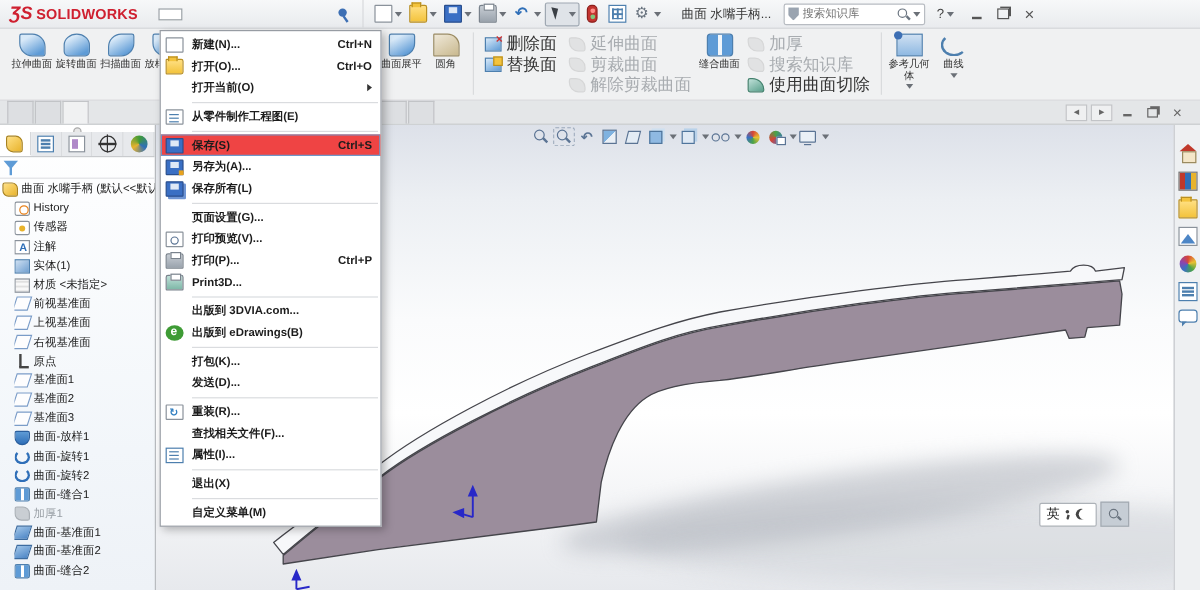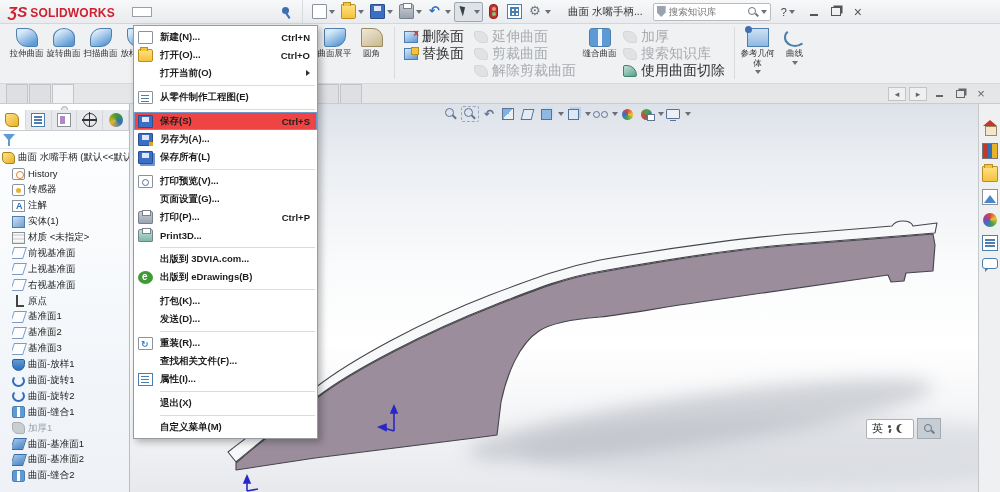--- a/index.html
+++ b/index.html
@@ -677,28 +677,28 @@
         <span class="msc"></span>
 
       </div>
       <div class="mrow t-sep">
         
         
         
         
       </div>
       <div class="mrow">
+        <span class="mic"></span>
+        <span class="mlbl">页面设置(G)...</span>
+        <span class="msc"></span>
+
+      </div>
+      <div class="mrow">
         <span class="mic ic-print-preview print-preview"></span>
         <span class="mlbl">打印预览(V)...</span>
-        <span class="msc"></span>
-
-      </div>
-      <div class="mrow">
-        <span class="mic"></span>
-        <span class="mlbl">页面设置(G)...</span>
         <span class="msc"></span>
 
       </div>
       <div class="mrow">
         <span class="mic ic-print print"></span>
         <span class="mlbl">打印(P)...</span>
         <span class="msc">Ctrl+P</span>
 
       </div>
       <div class="mrow">

